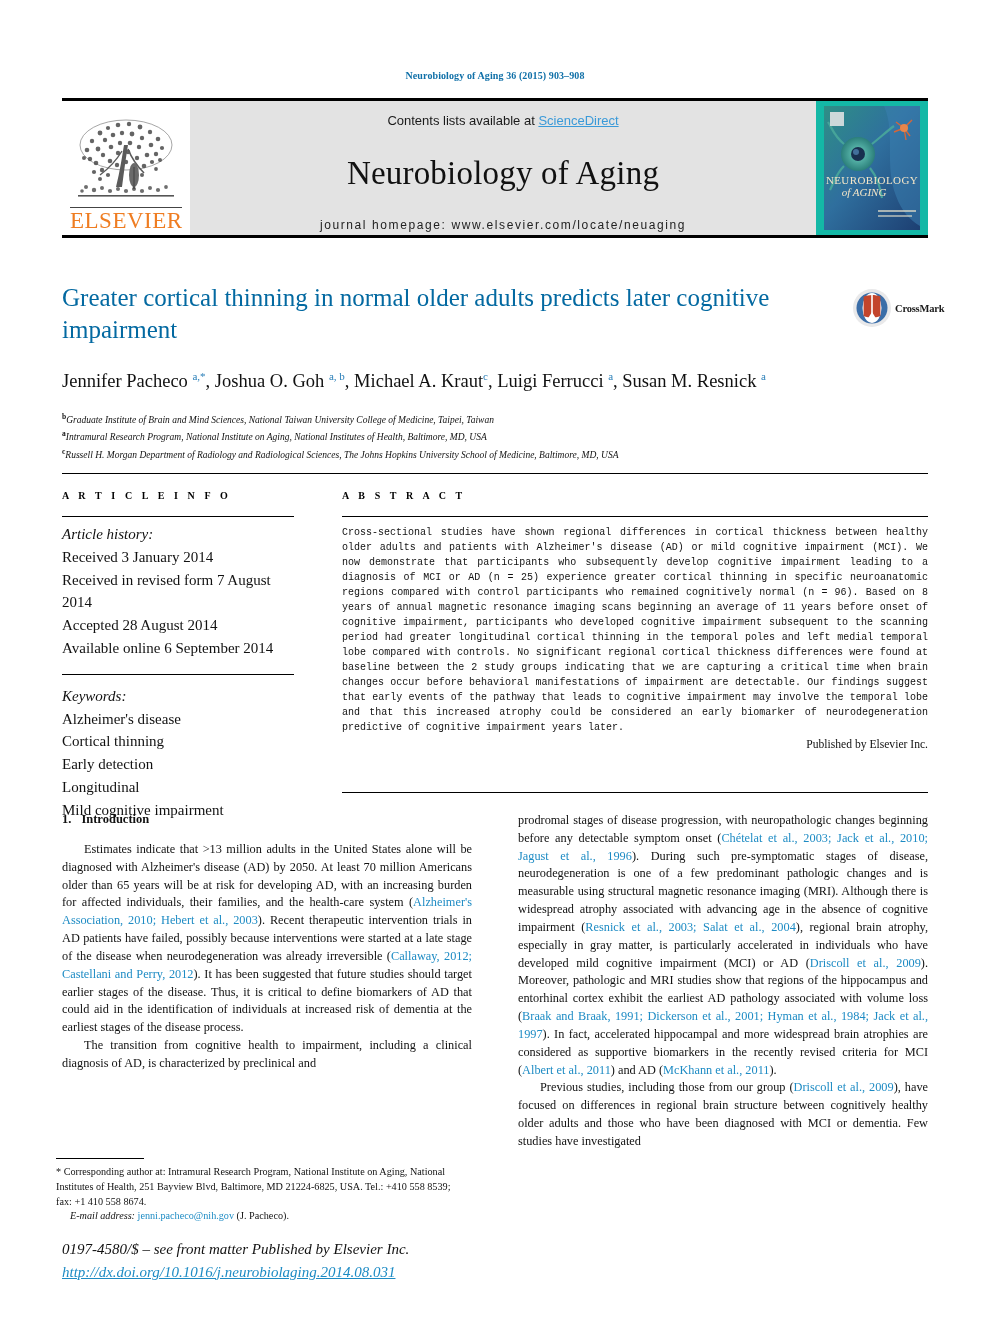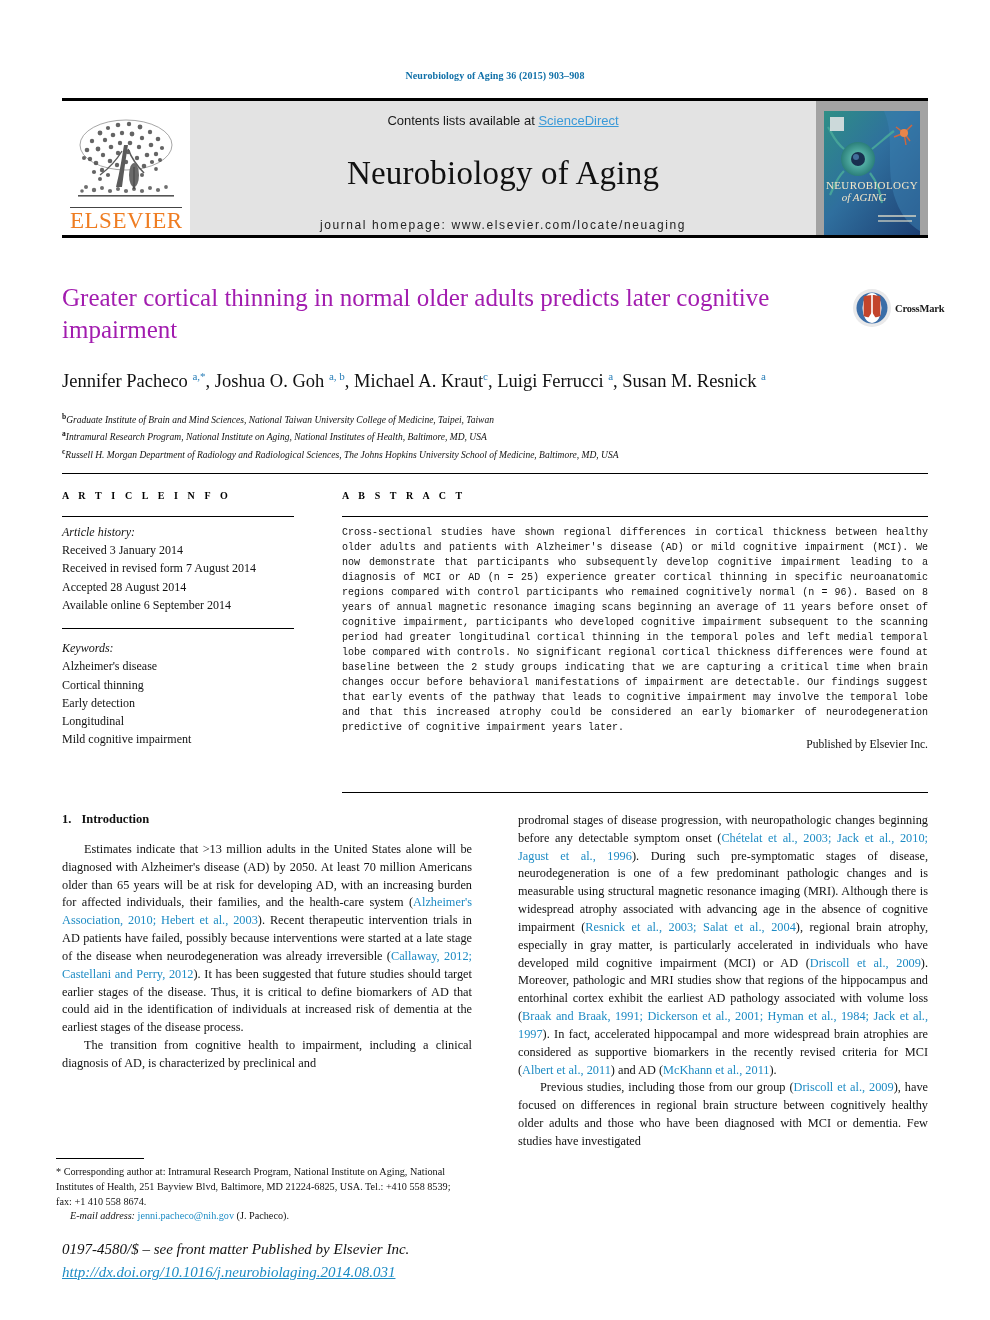--- a/index.html
+++ b/index.html
@@ -107,39 +107,39 @@
   }
   .homepage-line {
     font-family: "Liberation Sans", sans-serif;
     font-size: 12px;
     letter-spacing: 1.6px;
     color: #222;
   }
   .cover-art {
     width: 112px;
     flex: 0 0 112px;
-    background: #a3a3a3;
+    background: #14b8a6;
     display: flex;
-    align-items: flex-end;
+    align-items: center;
     justify-content: center;
   }
 
   
   .title-block {
     position: absolute;
     top: 282px;
     left: 62px;
     width: 780px;
   }
   .paper-title {
     font-family: "Liberation Serif", serif;
     font-size: 25px;
     line-height: 1.28;
     font-weight: normal;
-    color: #a21caf;
+    color: #0369a1;
     margin: 0;
   }
   .authors {
     margin-top: 22px;
     font-family: "Liberation Serif", serif;
     font-size: 18.5px;
     line-height: 1.45;
     color: #111;
   }
   .authors sup {
@@ -207,21 +207,21 @@
     top: 516px;
     width: 232px;
   }
   .info-rule {
     border-top: 1px solid #000;
     width: 232px;
     margin: 0 0 6px 0;
   }
   .info-block {
     font-family: "Liberation Serif", serif;
-    font-size: 12px;
+    font-size: 15px;
     line-height: 1.52;
     color: #111;
   }
   .info-block .lbl {
     font-style: italic;
   }
   .info-block.keywords { margin-top: 10px; }
 
   .abstract-col {
     position: absolute;

